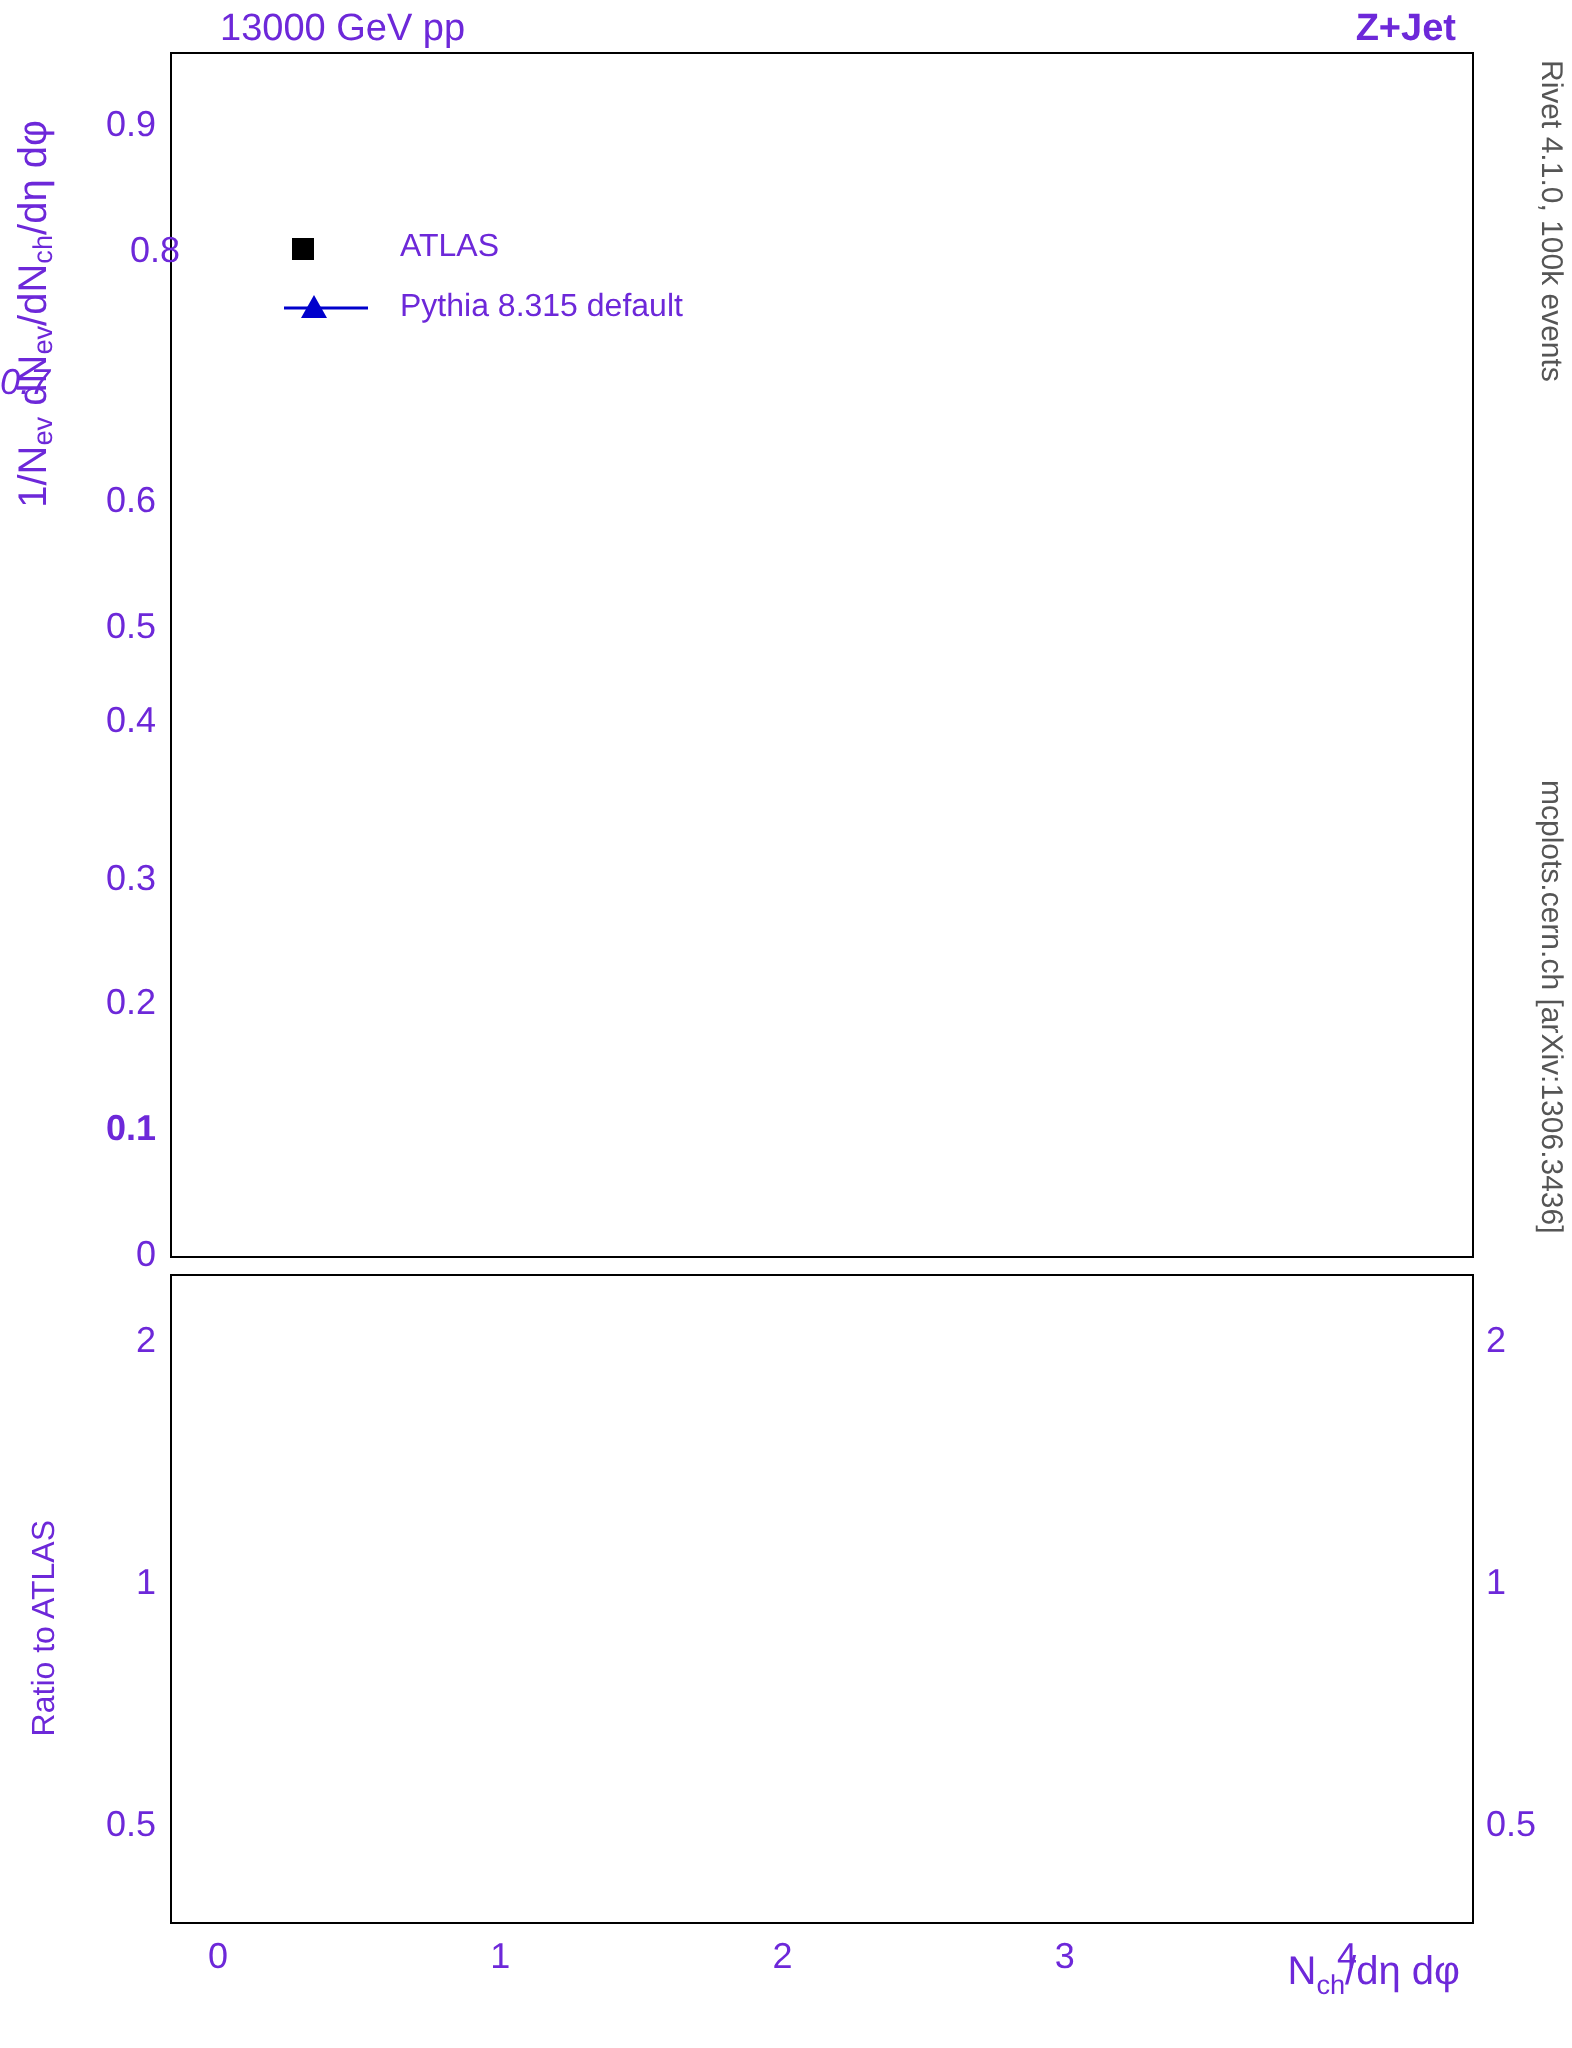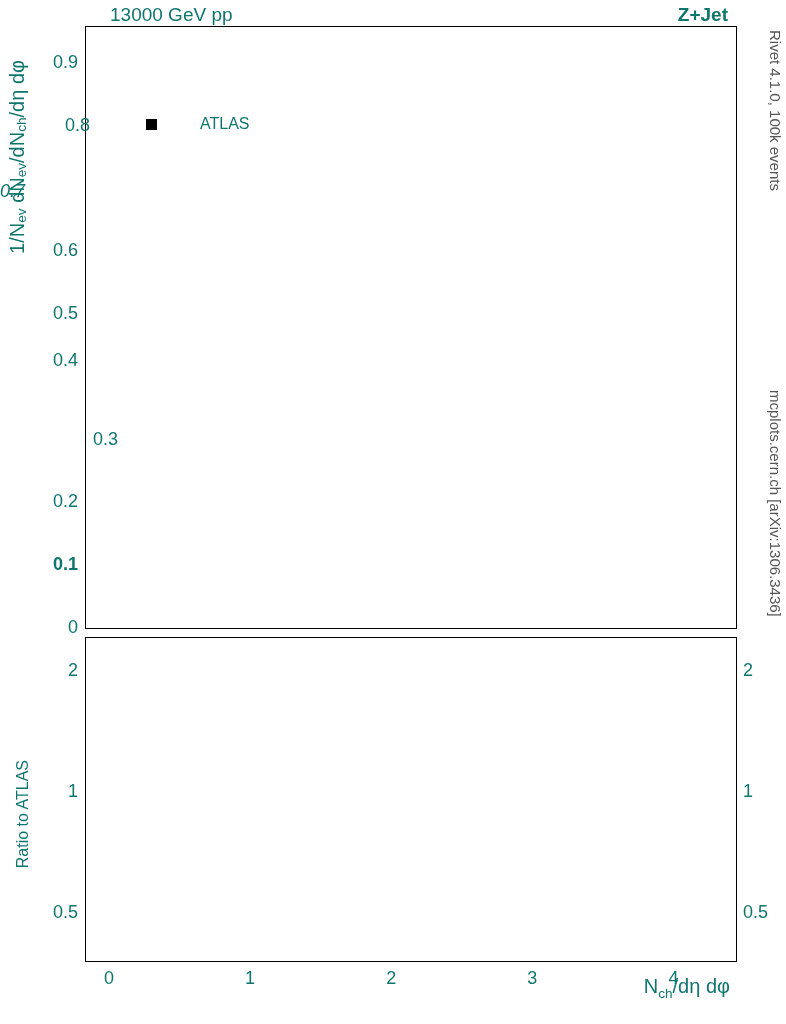--- a/index.html
+++ b/index.html
@@ -1,20 +1,20 @@
 <!DOCTYPE html>
 <html><head>
 <meta charset="utf-8">
 <style>
   html,body{margin:0;padding:0;background:#ffffff;}
   body{width:786px;height:1024px;font-family:"Liberation Sans",sans-serif;color:#000;}
   #root{position:relative;width:786px;height:1024px;overflow:hidden;}
 
   .abs{position:absolute;}
-  .txt{font-family:"Liberation Sans",sans-serif;color:#0f766e;white-space:nowrap;}
+  .txt{font-family:"Liberation Sans",sans-serif;color:#6d28d9;white-space:nowrap;}
 
   
   #hdr-left{left:110px;top:4px;font-size:19px;}
   #hdr-right{right:58px;top:4px;font-size:19px;font-weight:bold;}
 
   
   .vert{writing-mode:vertical-rl;text-orientation:mixed;}
   #rt-events{right:2px;top:30px;font-size:15px;color:#555;}
   #rt-arxiv{right:2px;top:390px;font-size:15px;color:#555;}
 
@@ -568,27 +568,34 @@
   <div class="abs" id="mainframe" style="pointer-events:none;"></div>
   <div class="abs" id="ratioframe" style="pointer-events:none;"></div>
 
   <div class="abs" id="legend" style="left:140px;top:112px;">
     <div style="display:flex;align-items:center;height:24px;">
       <svg width="60" height="20">
         <rect x="6" y="5" width="11" height="11" fill="#000"></rect>
       </svg>
       <span class="txt legend-text">ATLAS</span>
     </div>
+    <div style="display:flex;align-items:center;height:24px;margin-top:6px;">
+      <svg width="60" height="20">
+        <line x1="2" y1="10" x2="44" y2="10" stroke="#0000cc" stroke-width="1.6"></line>
+        <polygon points="17,3.5 23.5,15 10.5,15" fill="#0000cc"></polygon>
+      </svg>
+      <span class="txt legend-text">Pythia 8.315 default</span>
+    </div>
   </div>
 
   <div id="ticklabels">
       <div class="abs txt ticklabel" style="left: 0px; top: 617px; width: 78px; text-align: right;">0</div>
       <div class="abs txt ticklabel" style="left: 0px; top: 554.188px; width: 78px; text-align: right; font-weight: bold;">0.1</div>
       <div class="abs txt ticklabel" style="left: 0px; top: 491.375px; width: 78px; text-align: right;">0.2</div>
-      <div class="abs txt ticklabel" style="left: 0px; top: 428.562px; width: 78px; text-align: right; padding-left: 40px;">0.3</div>
+      <div class="abs txt ticklabel" style="left: 0px; top: 428.562px; width: 78px; text-align: right;">0.3</div>
       <div class="abs txt ticklabel" style="left: 0px; top: 350px; width: 78px; text-align: right;">0.4</div>
       <div class="abs txt ticklabel" style="left: 0px; top: 302.938px; width: 78px; text-align: right;">0.5</div>
       <div class="abs txt ticklabel" style="left: 0px; top: 240.125px; width: 78px; text-align: right;">0.6</div>
       <div class="abs txt ticklabel" style="left: 0px; top: 181px; width: 78px;  font-style: italic;">0.7</div>
       <div class="abs txt ticklabel" style="left: 12px; top: 114.5px; width: 78px; text-align: right;">0.8</div>
       <div class="abs txt ticklabel" style="left: 0px; top: 51.6875px; width: 78px; text-align: right;">0.9</div>
       <div class="abs txt ticklabel" style="left: 0px; top: 902.142px; width: 78px; text-align: right;">0.5</div>
       <div class="abs txt ticklabel" style="left: 743px; top: 902.142px;">0.5</div>
       <div class="abs txt ticklabel" style="left: 0px; top: 781.266px; width: 78px; text-align: right;">1</div>
       <div class="abs txt ticklabel" style="left: 743px; top: 781.266px;">1</div>

